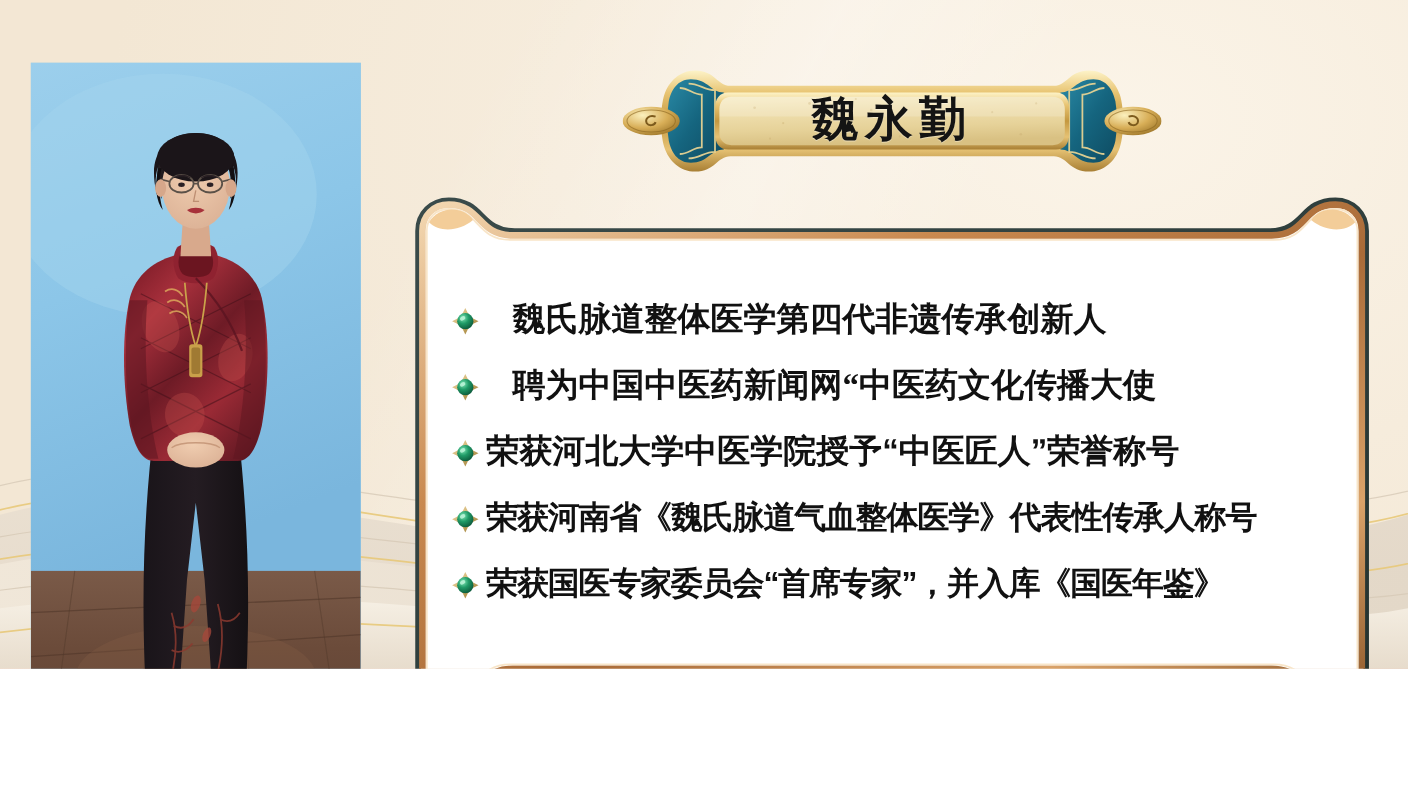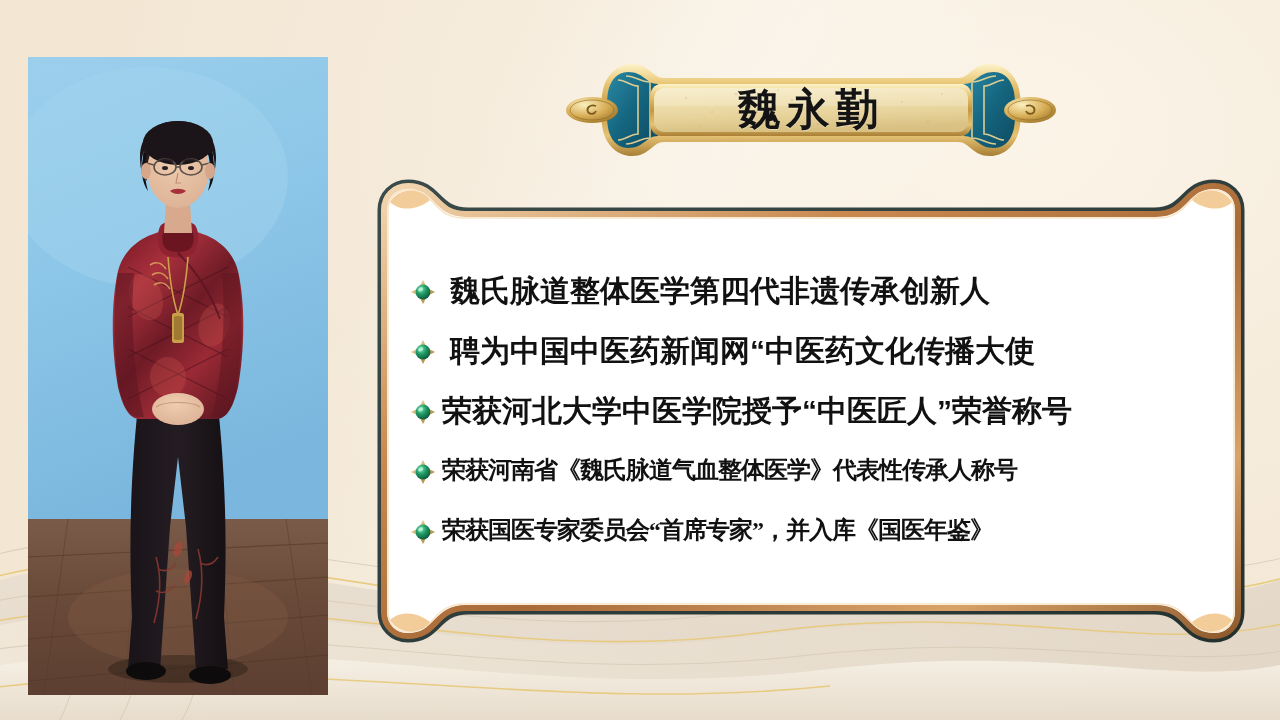--- a/index.html
+++ b/index.html
@@ -2,21 +2,21 @@
 <html lang="zh"><head>
 <meta charset="utf-8">
 <title>魏永勤</title>
 <style>
   * { margin:0; padding:0; box-sizing:border-box; }
   html,body{
     width:1280px; height:720px; overflow:hidden;
     font-family:"Liberation Sans","DejaVu Sans",sans-serif;
   }
   #stage{
-    position:relative; width:1280px; height:720px;
+    position:relative; width:1280px; height:608px;
     background:#fca5a5;
     overflow:hidden;
   }
   
   .bg-base{
     position:absolute; inset:0;
     background:
       radial-gradient(ellipse 900px 600px at 78% 18%, #fbf4e8 0%, #f6ecdc 55%, #f3e7d4 100%);
   }
   .bg-sheen{
@@ -65,22 +65,22 @@
     height:60px;
   }
   .gem{
     flex:0 0 auto; width:26px; height:26px; margin-right:6px; position:relative; top:1px;
   }
   .gem svg{ display:block; width:26px; height:26px; }
   .cred-text{
     font-size:30px; font-weight:bold; color:#111; line-height:1.05;
     white-space:nowrap; letter-spacing:0px;
   }
-  .cred-row.indent .cred-text{ margin-left:8px; }
-  .cred-row.tight .cred-text{ font-size:24px; letter-spacing:-1px;font-family:Liberation Serif, serif; }
+  .cred-row.indent .cred-text{ margin-left:24px;font-family:Liberation Serif, serif; }
+  .cred-row.tight .cred-text{ font-size:29px; letter-spacing:-1px; }
 </style>
 </head>
 <body>
 
 <div id="stage">
 
   <div class="bg-base"></div>
   <div class="bg-sheen"></div>
 
   <div class="bg-waves">

